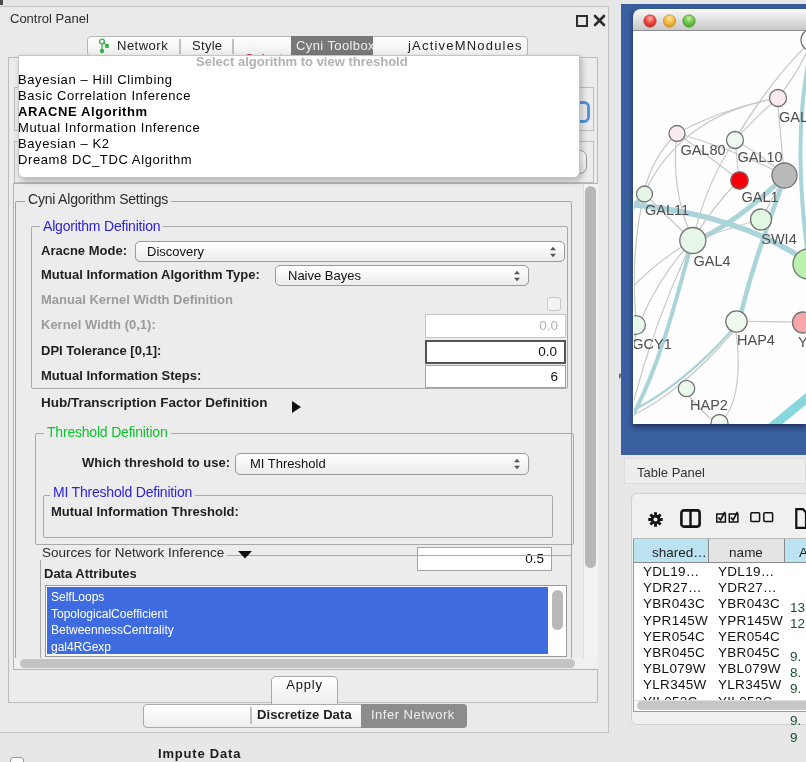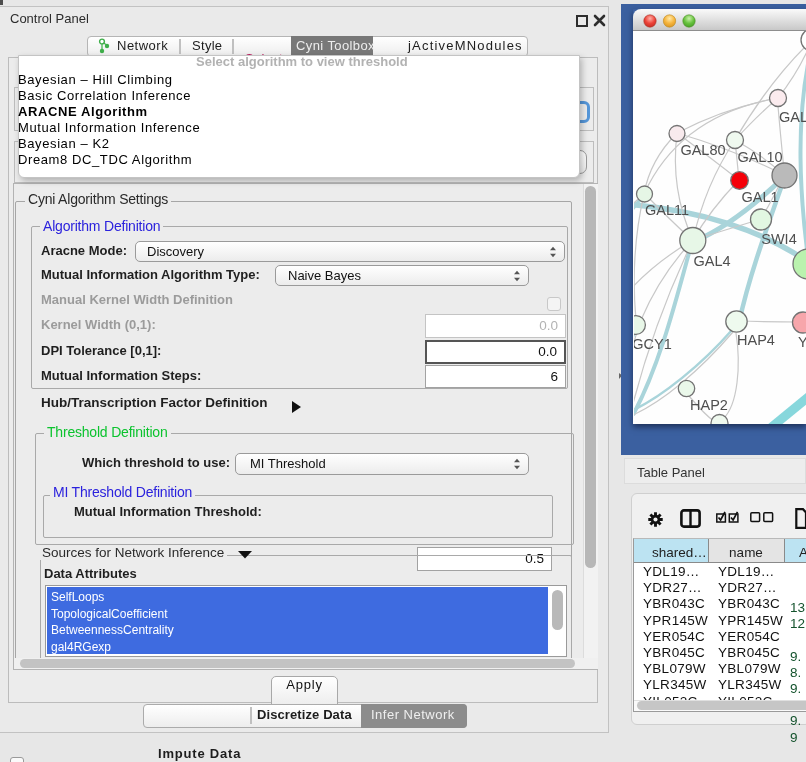--- a/index.html
+++ b/index.html
@@ -89,21 +89,21 @@
 <div class="grp" style="left:35px;top:433px;width:539px;height:112px;"></div>
 <div class="grptitle" style="left:44px;top:425px;color:#0bc32e;">Threshold Definition</div>
 
 <div class="abs b13" style="left:82px;top:455px;">Which threshold to use:</div>
 <div class="combo" style="left:235px;top:453px;width:294px;height:22px;line-height:20px;"><span style="padding-left:14px;">MI Threshold</span><svg class="arr" viewBox="0 0 9 14">
       <path d="M4.5 1 L8 5 L1 5 Z M4.5 13 L1 9 L8 9 Z" fill="#555"></path>
     </svg></div>
 
 <div class="grp" style="left:43px;top:495px;width:510px;height:43px;"></div>
 <div class="grptitle" style="left:50px;top:485px;color:#2b22dd;">MI Threshold Definition</div>
-<div class="abs b13" style="left:51px;top:504px;margin-left:23px;">Mutual Information Threshold:</div>
+<div class="abs b13" style="left:51px;top:504px;">Mutual Information Threshold:</div>
 <div class="tf" style="left:417px;top:504px;width:135px;height:24px;line-height:22px;margin-top:43px;">0.5</div>
 
 <div class="grp" style="left:40px;top:555px;width:532px;height:108px;"></div>
 <div class="grptitle" style="left:39px;top:546px;color:#2a2a2a;font-size:13.5px;letter-spacing:0;">Sources for Network Inference</div>
 <svg class="abs" style="left:237px;top:550px;" width="16" height="9" viewBox="0 0 16 9">
     <path d="M1 1 L15 1 L8 8.5 Z" fill="#111"></path>
   </svg>
 <div class="abs b13" style="left:44px;top:566px;">Data Attributes</div>
 
 <div class="abs" style="left:45px;top:585px;width:522px;height:72px;background:#fff;border:1px solid #9a9a9a;"></div>

